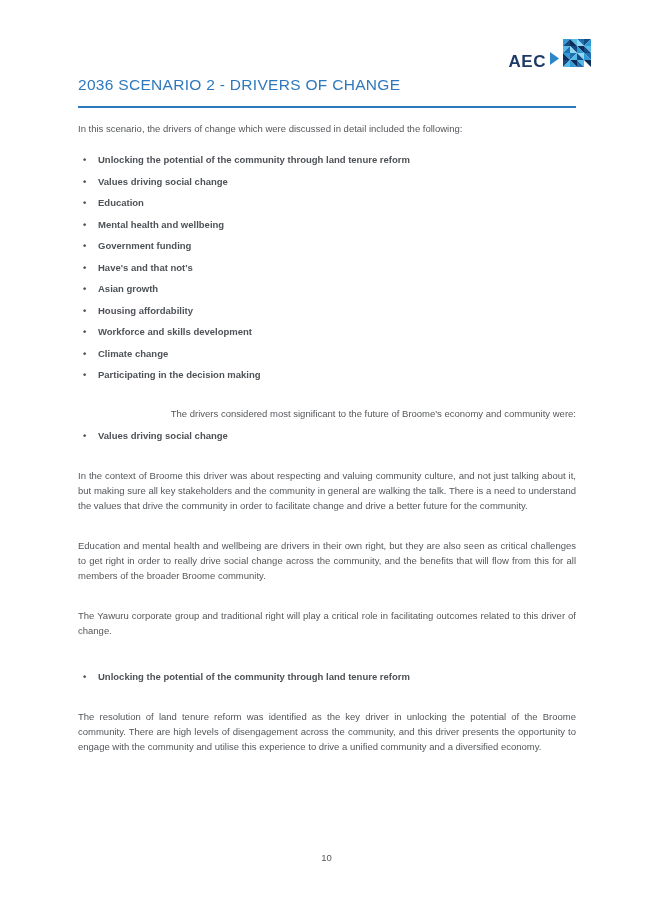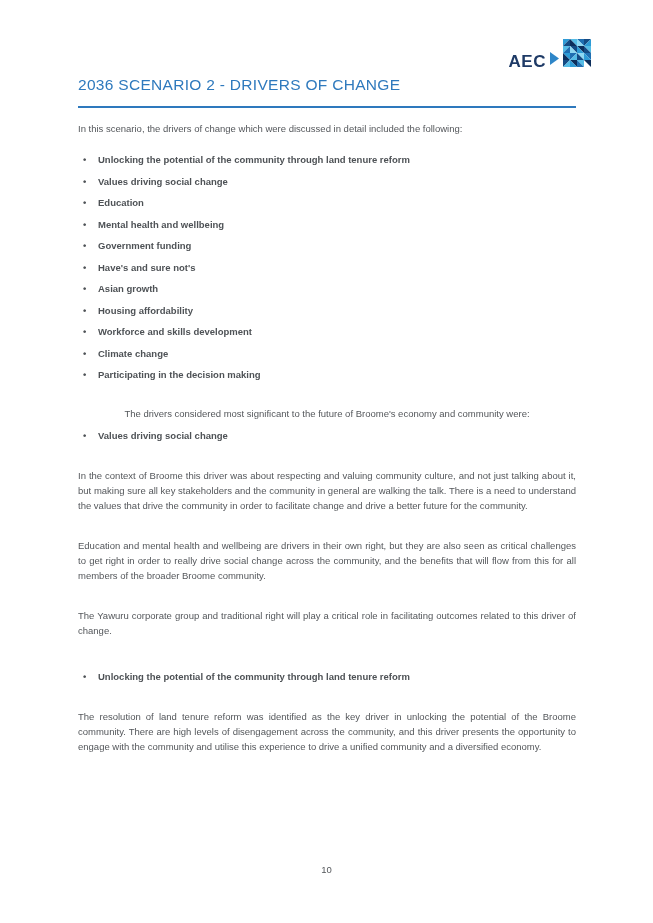--- a/index.html
+++ b/index.html
@@ -23,37 +23,37 @@
   .title {
     margin:0; font-size:15.5px; font-weight:400;
     color:#2e79bd; letter-spacing:0.3px;
     border-bottom:2px solid #2e79bd; padding-bottom:12px;
   }
   .para {
     font-size:9.5px; line-height:15px;
     text-align:justify; margin:25px 0;
   }
   .intro { text-align:left; margin-top:13px; margin-bottom:0; }
-  .lead  { text-align:center; margin-top:24px; margin-bottom:0; }
+  .lead  { text-align:right; margin-top:24px; margin-bottom:0; }
   ul.drivers { list-style:none; margin:17px 0 0 0; padding:0; }
   ul.drivers li {
     position:relative; padding-left:20px;
     font-weight:bold; font-size:9.5px; line-height:14px;
     margin-bottom:7.5px; color:#4e5256;
   }
   ul.drivers li::before { content:"\2022"; position:absolute; left:5px; top:0; }
   .bullet-heading {
     position:relative; padding-left:20px;
     font-weight:bold; font-size:9.5px; line-height:14px;
     margin-top:8px; color:#4e5256;
   }
   .bullet-heading::before { content:"\2022"; position:absolute; left:5px; top:0; }
   .section-gap { margin-top:32px; }
   .footer {
-    position:absolute; bottom:48px; left:0; width:100%;
+    position:absolute; bottom:60px; left:0; width:100%;
     text-align:center; font-size:9.5px; color:#54575b;
   }
 </style>
 </head>
 <body>
 
 <div class="logo">
   <span class="logo-text">AEC</span>
   <span>
     <svg width="46" height="34" viewBox="0 0 46 34" aria-hidden="true">
@@ -97,21 +97,21 @@
   <h1 class="title">2036 SCENARIO 2 - DRIVERS OF CHANGE</h1>
 
   <p class="para intro">In this scenario, the drivers of change which were discussed in detail included the following:</p>
 
   <ul class="drivers">
     <li>Unlocking the potential of the community through land tenure reform</li>
     <li>Values driving social change</li>
     <li>Education</li>
     <li>Mental health and wellbeing</li>
     <li>Government funding</li>
-    <li>Have's and sure not's</li>
+    <li>Have's and that not's</li>
     <li>Asian growth</li>
     <li>Housing affordability</li>
     <li>Workforce and skills development</li>
     <li>Climate change</li>
     <li>Participating in the decision making</li>
   </ul>
 
   <p class="para lead">The drivers considered most significant to the future of Broome's economy and community were:</p>
 
   <div class="bullet-heading">Values driving social change</div>

